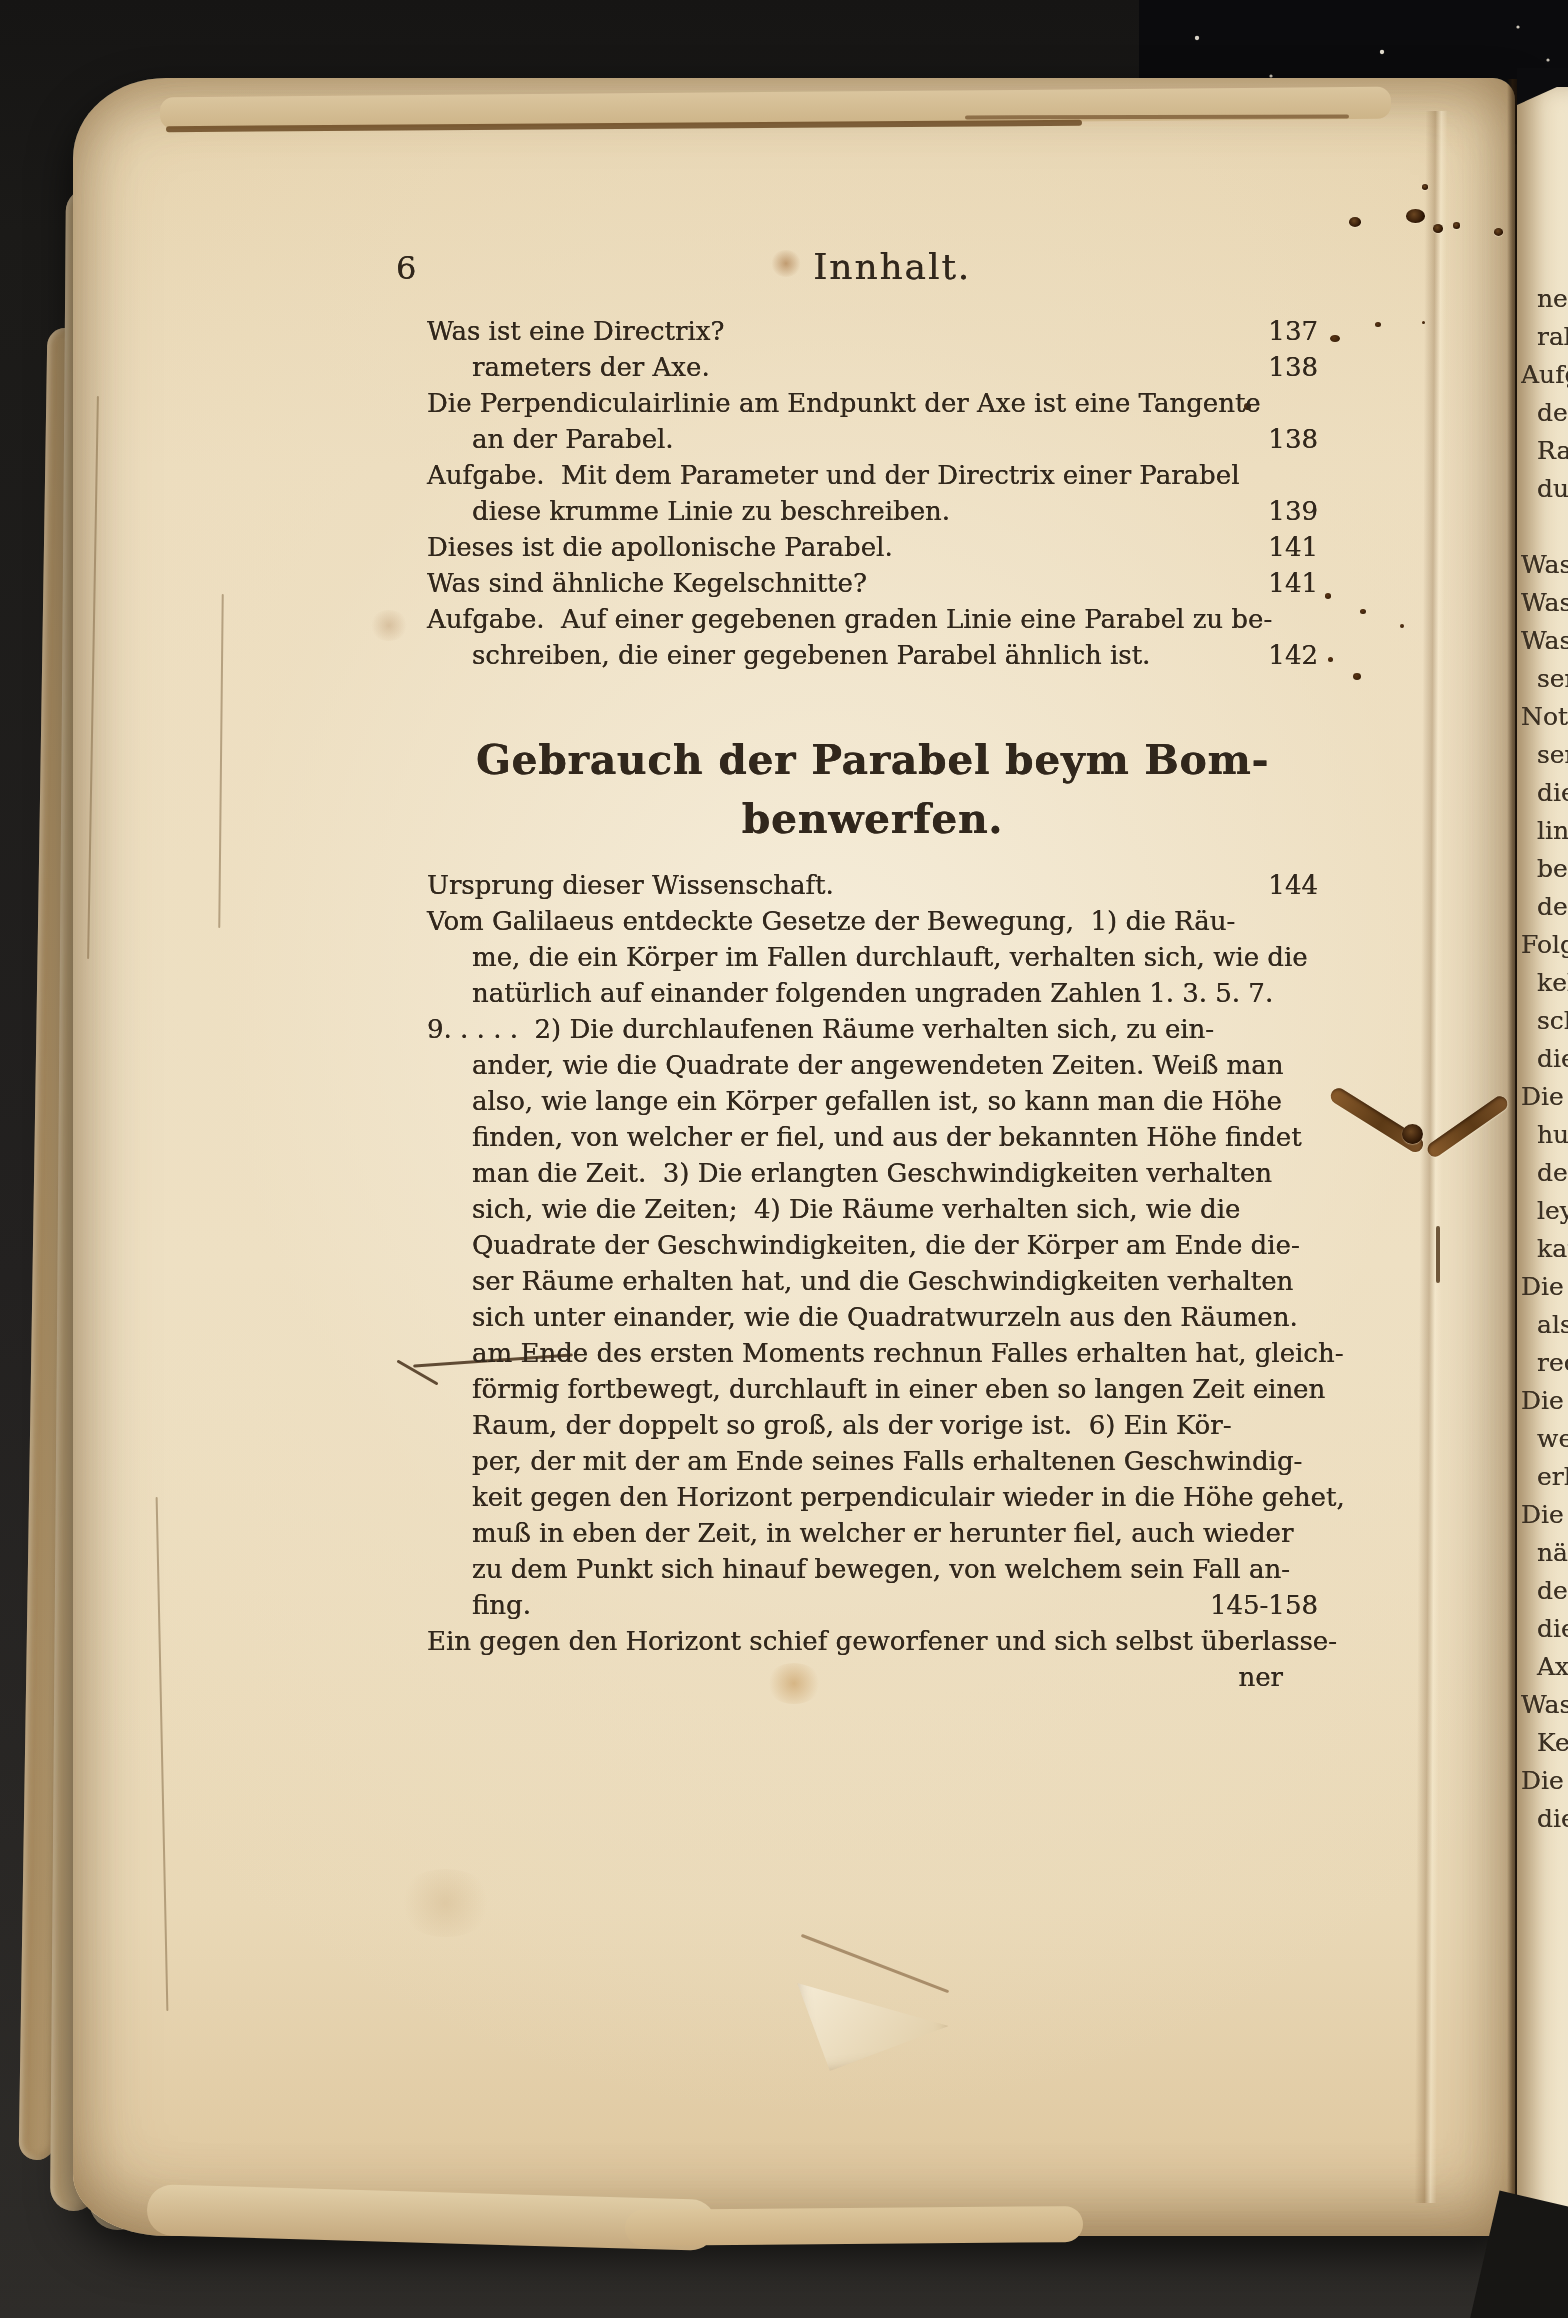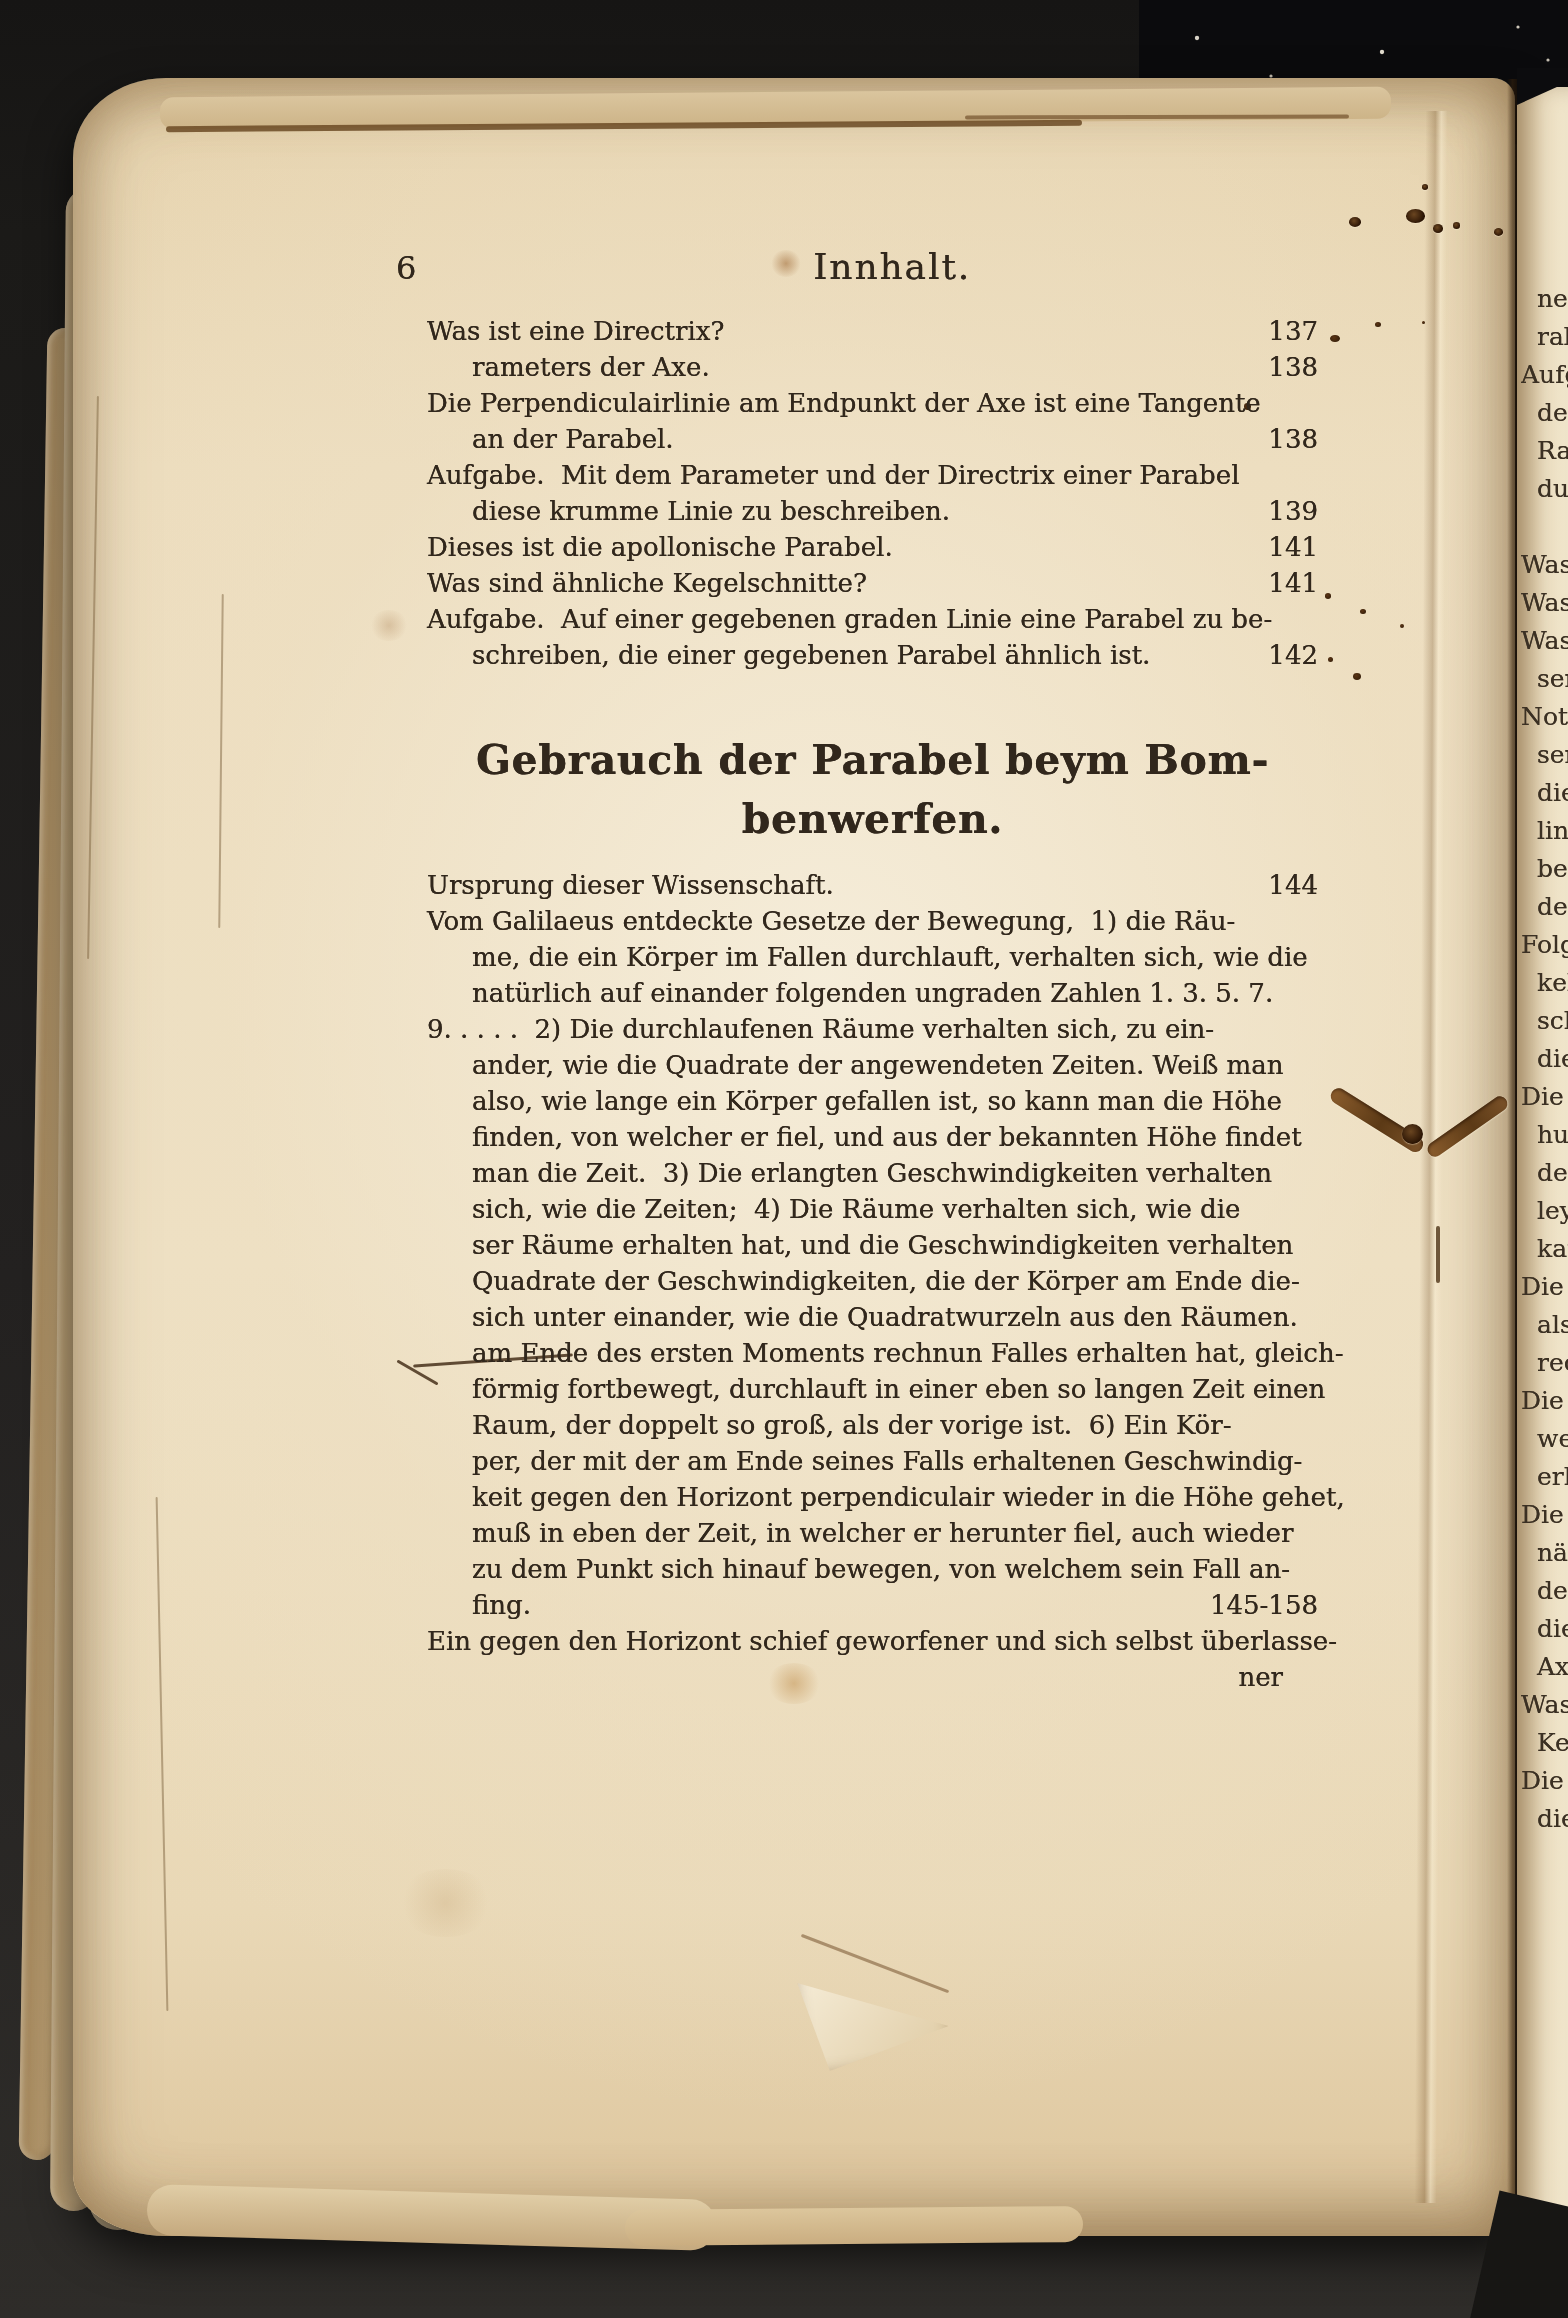--- a/index.html
+++ b/index.html
@@ -252,25 +252,25 @@
         </div>
         <div class="row indent">
           <span class="t">man die Zeit.&nbsp; 3) Die erlangten Geschwindigkeiten verhalten</span>
           
         </div>
         <div class="row indent">
           <span class="t">sich, wie die Zeiten;&nbsp; 4) Die Räume verhalten sich, wie die</span>
           
         </div>
         <div class="row indent">
+          <span class="t">Quadrate der Geschwindigkeiten, die der Körper am Ende die-</span>
+          
+        </div>
+        <div class="row indent">
           <span class="t">ser Räume erhalten hat, und die Geschwindigkeiten verhalten</span>
-          
-        </div>
-        <div class="row indent">
-          <span class="t">Quadrate der Geschwindigkeiten, die der Körper am Ende die-</span>
           
         </div>
         <div class="row indent">
           <span class="t">sich unter einander, wie die Quadratwurzeln aus den Räumen.</span>
           
         </div>
         <div class="row indent">
           <span class="t">am Ende des ersten Moments rechnun Falles erhalten hat, gleich-</span>
           
         </div>

